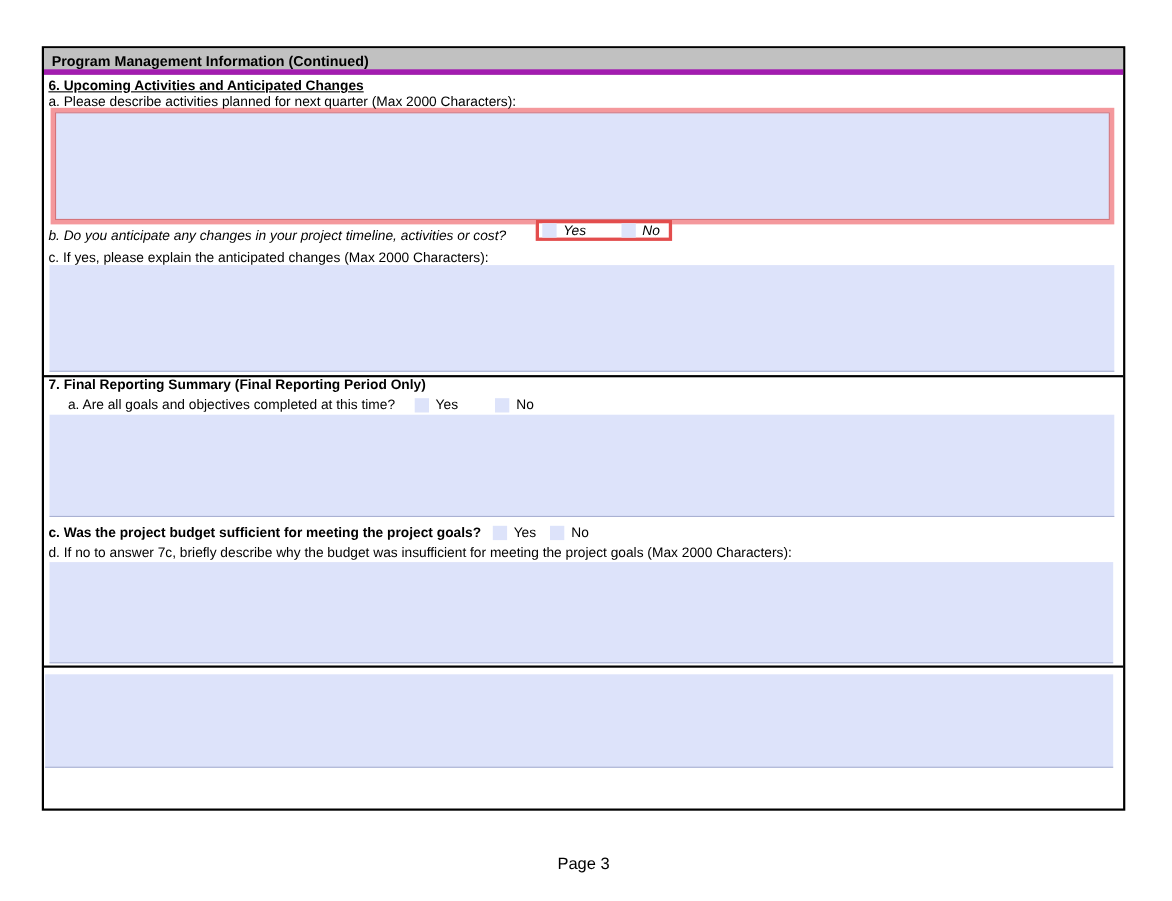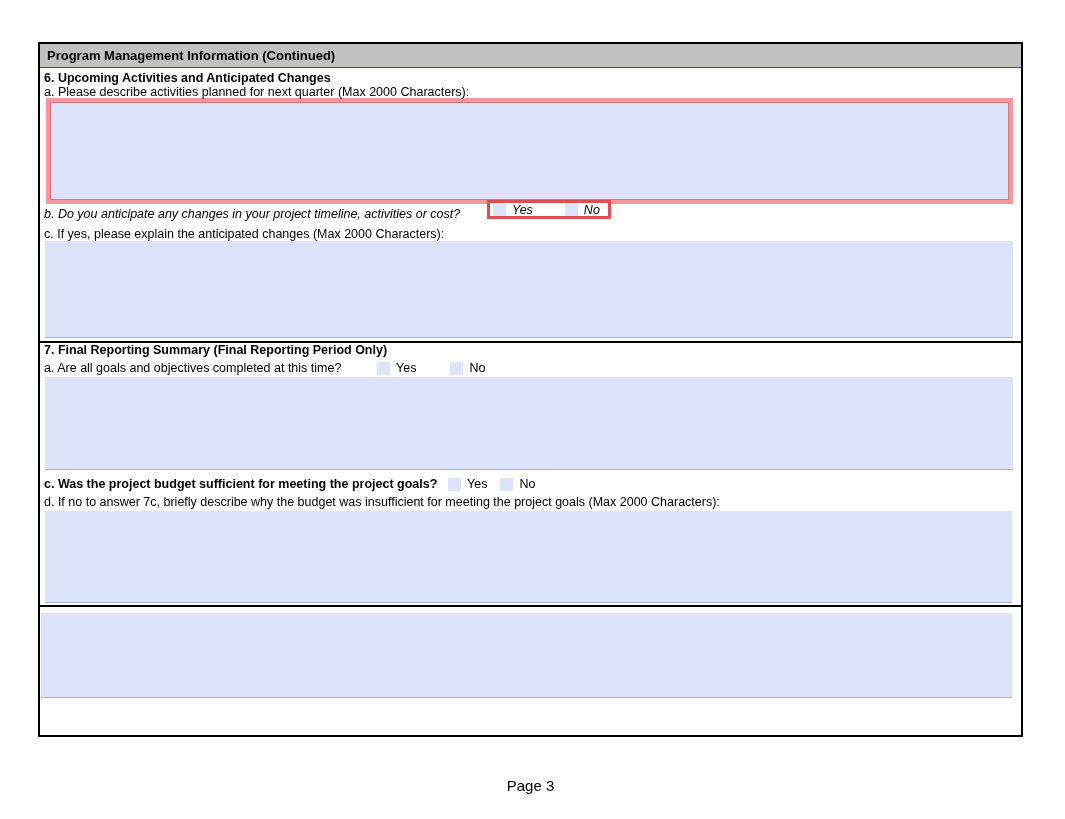--- a/index.html
+++ b/index.html
@@ -4,21 +4,21 @@
 <style>
   * { margin:0; padding:0; box-sizing:border-box; }
   html,body { width:1065px; height:819px; background:#ffffff; overflow:hidden;
               font-family:"Liberation Sans","DejaVu Sans",sans-serif; color:#000; }
 
   .form-container {
     position:absolute; left:38px; top:42px; width:985px; height:695px;
     border:2px solid #000; background:#fff;
   }
   .form-header {
-    height:24px; background:#c1c1c1; border-bottom:1px solid #a21caf;
+    height:24px; background:#c1c1c1; border-bottom:5px solid #a21caf;
     font-size:13px; font-weight:bold; line-height:23px; padding-left:7px;
   }
   .content { position:relative; padding-left:4px; }
 
   .label, .heading {
     font-size:12.5px; line-height:14px; height:14px; white-space:nowrap;
   }
   .heading { font-weight:bold; }
 
   textarea.field {
@@ -35,40 +35,40 @@
   
   .f-6c { margin-left:1px; width:968px; height:97px; }
   .f-7b { margin-top:1px; margin-left:1px; width:968px; height:93px; }
   .f-7d { margin-top:2px; margin-left:1px; width:967px; height:92px; }
   .f-8  { margin-top:6px; margin-left:-3px; width:971px; height:85px; }
 
   .cb { width:13px; height:13px; background:#dde3fa; display:inline-block; flex:0 0 auto; }
 
   .qrow { display:flex; align-items:center; font-size:12.5px; }
   .row-6b { position:relative; height:20px; line-height:20px;font-style:italic; }
-  .row-7a { margin-top:3px; height:16px; }
+  .row-7a { margin-top:3px; height:16px;text-align:center; }
   .row-7c { margin-top:6px; height:16px; }
 
   .yn-highlight {
     position:absolute; left:443px; top:-4px; width:124px; height:19px;
     border:3px solid #e34d4d; background:#fff;
     display:flex; align-items:center; padding-left:3px;
   }
   .yn-highlight .cb + .yn-label { margin-left:5px; }
   .yn-highlight .cb.second { margin-left:32px; }
 
   .lbl-7a { width:333px; flex:0 0 auto; }
   .lbl-7c { width:404px; flex:0 0 auto;font-weight:bold; }
   .qrow .cb + .yn-label { margin-left:6px; }
   .row-7a .cb.second { margin-left:34px; }
   .row-7c .cb.second { margin-left:13px; }
 
   .divider { height:2px; background:#000; margin-left:-4px; width:981px; }
 
-  .mt2{margin-top:0;} .mt3{margin-top:3px;} .mt1{margin-top:3px;}
+  .mt2{margin-top:0;} .mt3{margin-top:3px;text-decoration:underline;} .mt1{margin-top:3px;}
   .mt4{margin-top:4px;} .d1{margin-top:3px;} .d2{margin-top:2px;}
 
   .page-footer {
     position:absolute; left:38px; top:779px; width:985px;
     text-align:center; font-size:15px; line-height:13px;
   }
 </style>
 </head>
 <body>
 

